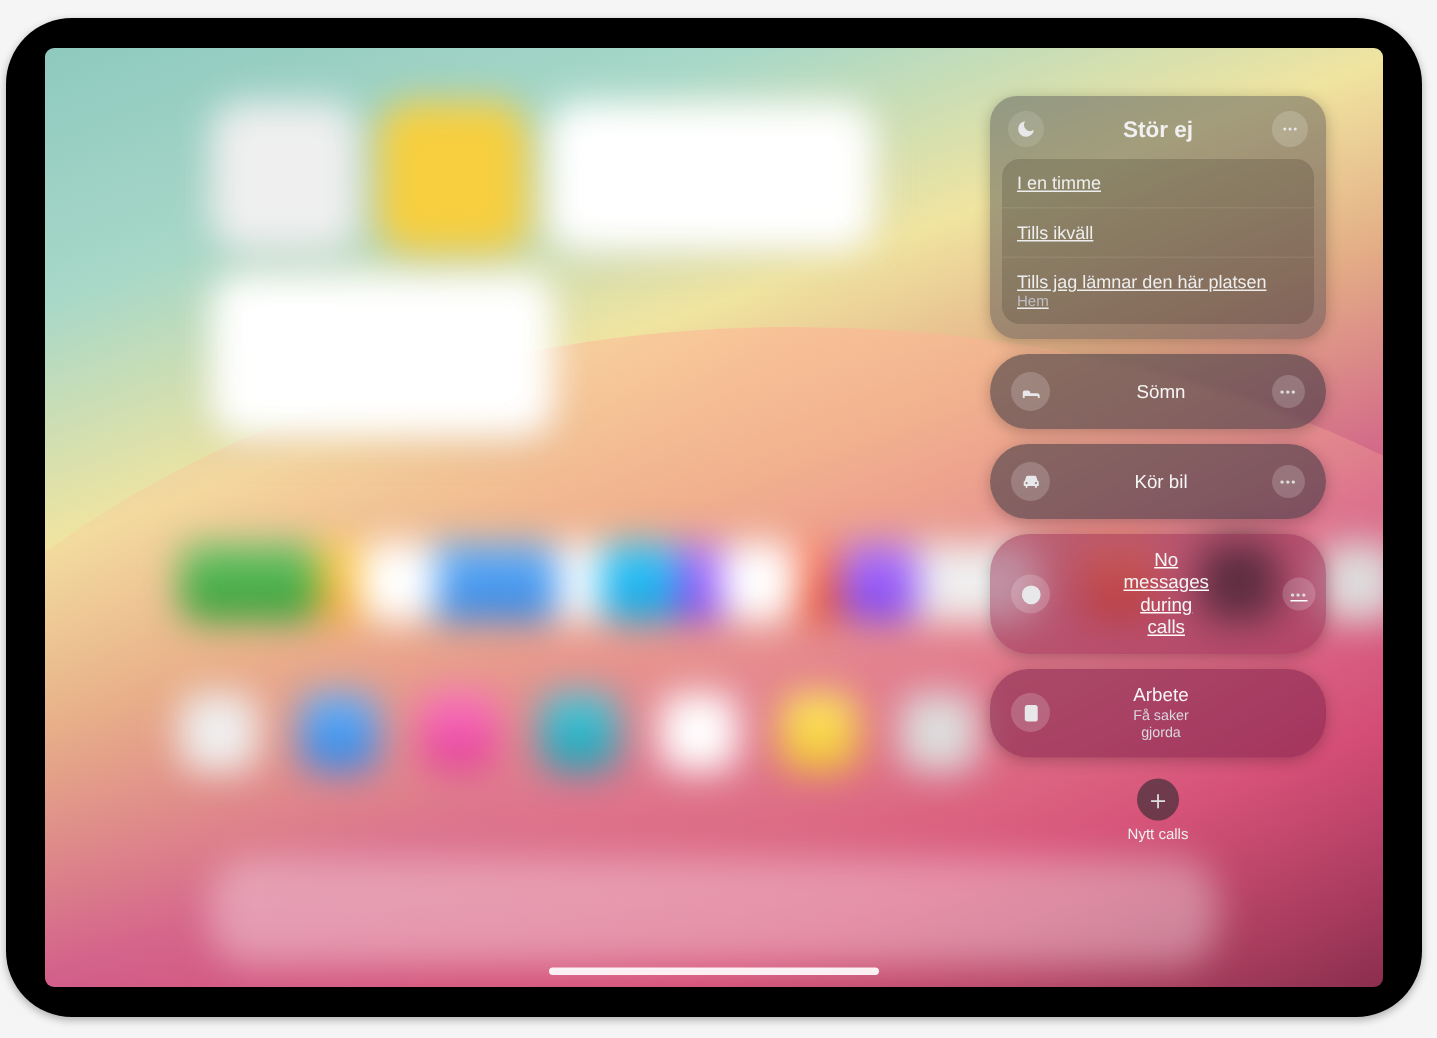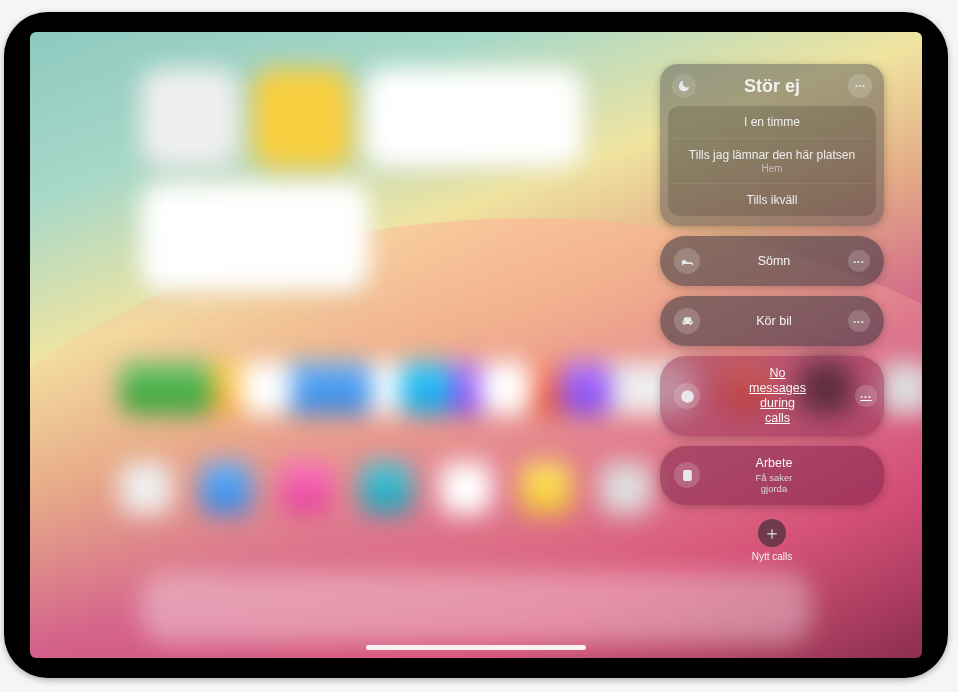--- a/index.html
+++ b/index.html
@@ -154,21 +154,21 @@
     padding-bottom: 4px;
   }
   .exp-head {
     display: flex;
     align-items: center;
     padding: 10px 12px 8px 12px;
   }
   .exp-head .title {
     flex: 1;
     text-align: center;
-    font-size: 18px;
+    font-size: 15px;
     font-weight: 600;
     color: #f0f0f0;
   }
   .exp-head .lead-icon, .exp-head .more {
     width: 24px; height: 24px;
     display: flex; align-items: center; justify-content: center;
   }
   .exp-head .lead-icon {
     border-radius: 50%;
     background: rgba(255,255,255,.12);
@@ -181,21 +181,22 @@
     margin: 0 8px 6px 8px;
     background: rgba(0,0,0,.15);
     border-radius: 12px;
     overflow: hidden;
   }
   .exp-item {
     padding: 9px 10px;
     font-size: 12px;
     color: #eee;
     border-top: 1px solid rgba(255,255,255,.07);
-    text-align: center;
+    text-align: left;
+    text-decoration: underline;
   }
   .exp-item:first-child { border-top: none; }
   .exp-item .sub {
     display: block;
     font-size: 10px;
     color: #bfbfc5;
     margin-top: 1px;
   }
   .exp-settings {
     text-align: center;
@@ -350,25 +351,25 @@
                 <circle class="ico" cx="12" cy="12" r="2"></circle>
                 <circle class="ico" cx="19" cy="12" r="2"></circle>
               </svg>
           </span>
         </div>
         <div class="exp-list">
           <div class="exp-item">
             <span>I en timme</span>
           </div>
           <div class="exp-item">
+            <span>Tills ikväll</span>
+          </div>
+          <div class="exp-item">
             <span>Tills jag lämnar den här platsen</span>
             <span class="sub">Hem</span>
-          </div>
-          <div class="exp-item">
-            <span>Tills ikväll</span>
           </div>
         </div>
       </div>
 
       <div class="pill card card-dark">
         <span class="lead">
           <svg width="15" height="15" viewBox="0 0 24 24">
               <path class="ico" d="M3 18v-6a2 2 0 0 1 2-2h3a3 3 0 0 1 3 3h7a3 3 0 0 1 3 3v2h-2v-2H5v2H3z"></path>
             </svg>
         </span>

